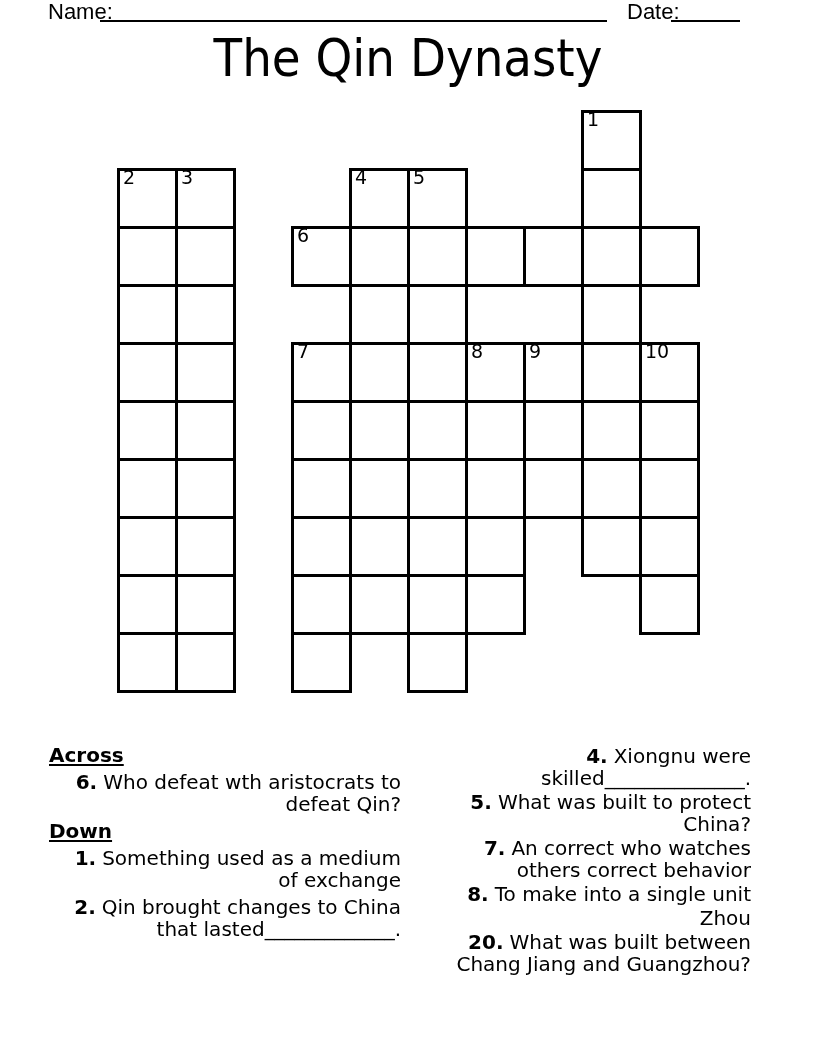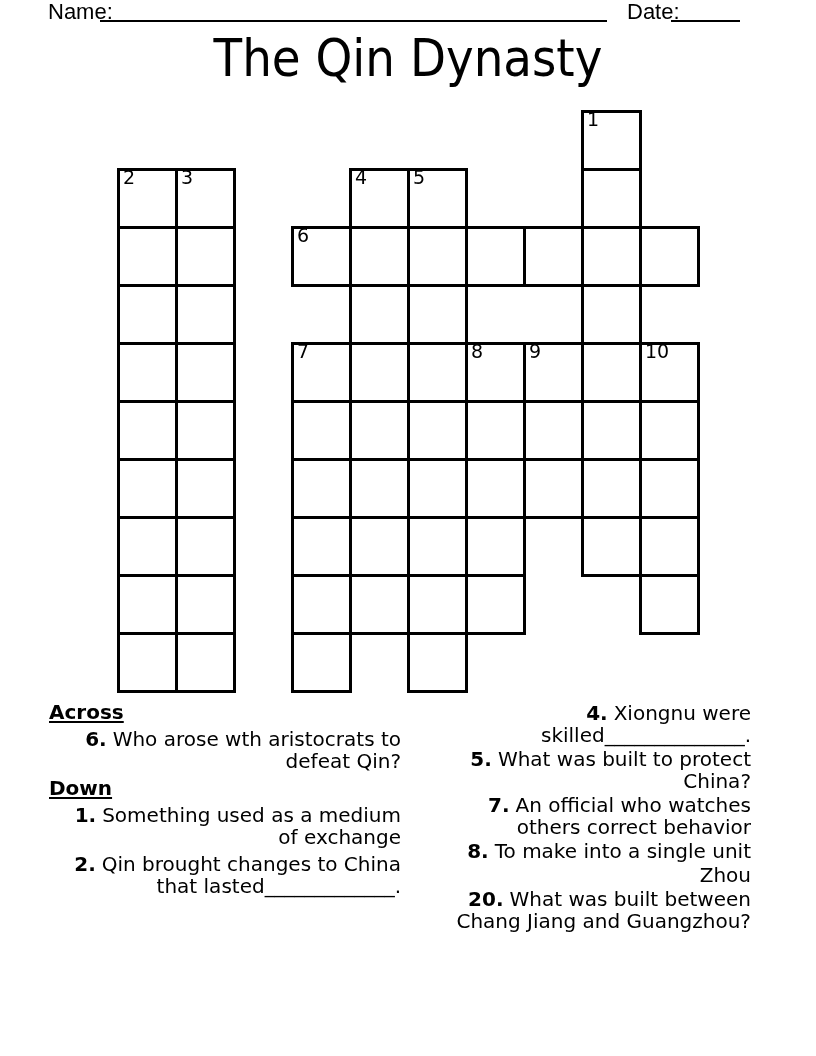--- a/index.html
+++ b/index.html
@@ -73,20 +73,21 @@
     left: 3px;
     font-size: 19px;
     line-height: 19px;
   }
 
   
   .clues-col {
     position: absolute;
     font-size: 20px;
     line-height: 22px;
+    margin-top: 43px;
   }
   .clues-left  { left: 49px;  top: 701px; width: 352px; }
   .clues-right { left: 411px; top: 702px; width: 340px; }
   .clue-heading {
     font-weight: bold;
     text-decoration: underline;
     text-decoration-thickness: 2px;
     text-underline-offset: 2px;
   }
   .clues-left .clue, .clues-left .clue-heading { margin-bottom: 5px; }
@@ -194,21 +195,21 @@
       <div class="cell" style="left: 639px; top: 574px;"></div>
       <div class="cell" style="left: 117px; top: 632px;"></div>
       <div class="cell" style="left: 175px; top: 632px;"></div>
       <div class="cell" style="left: 291px; top: 632px;"></div>
       <div class="cell" style="left: 407px; top: 632px;"></div>
     </div>
 
   <div class="clues-col clues-left">
     <div class="clue-heading">Across</div>
     <div class="clue">
-      <div class="clue-line"><span class="clue-num">6.</span><span>Who arose wth aristocrats to</span></div>
+      <div class="clue-line"><span class="clue-num">6.</span><span>Who defeat wth aristocrats to</span></div>
       <div class="clue-line">defeat Qin?</div>
     </div>
     <div class="clue-heading">Down</div>
     <div class="clue">
       <div class="clue-line"><span class="clue-num">1.</span><span>Something used as a medium</span></div>
       <div class="clue-line">of exchange</div>
     </div>
     <div class="clue">
       <div class="clue-line"><span class="clue-num">2.</span><span>Qin brought changes to China</span></div>
       <div class="clue-line">that lasted_____________.</div>
@@ -218,21 +219,21 @@
   <div class="clues-col clues-right">
     <div class="clue">
       <div class="clue-line"><span class="clue-num">4.</span><span>Xiongnu were</span></div>
       <div class="clue-line">skilled______________.</div>
     </div>
     <div class="clue">
       <div class="clue-line"><span class="clue-num">5.</span><span>What was built to protect</span></div>
       <div class="clue-line">China?</div>
     </div>
     <div class="clue">
-      <div class="clue-line"><span class="clue-num">7.</span><span>An official who watches</span></div>
+      <div class="clue-line"><span class="clue-num">7.</span><span>An correct who watches</span></div>
       <div class="clue-line">others correct behavior</div>
     </div>
     <div class="clue">
       <div class="clue-line"><span class="clue-num">8.</span><span>To make into a single unit</span></div>
       <div class="clue-line"></div>
     </div>
     <div class="clue">
       <div class="clue-line">Zhou</div>
     </div>
     <div class="clue">

